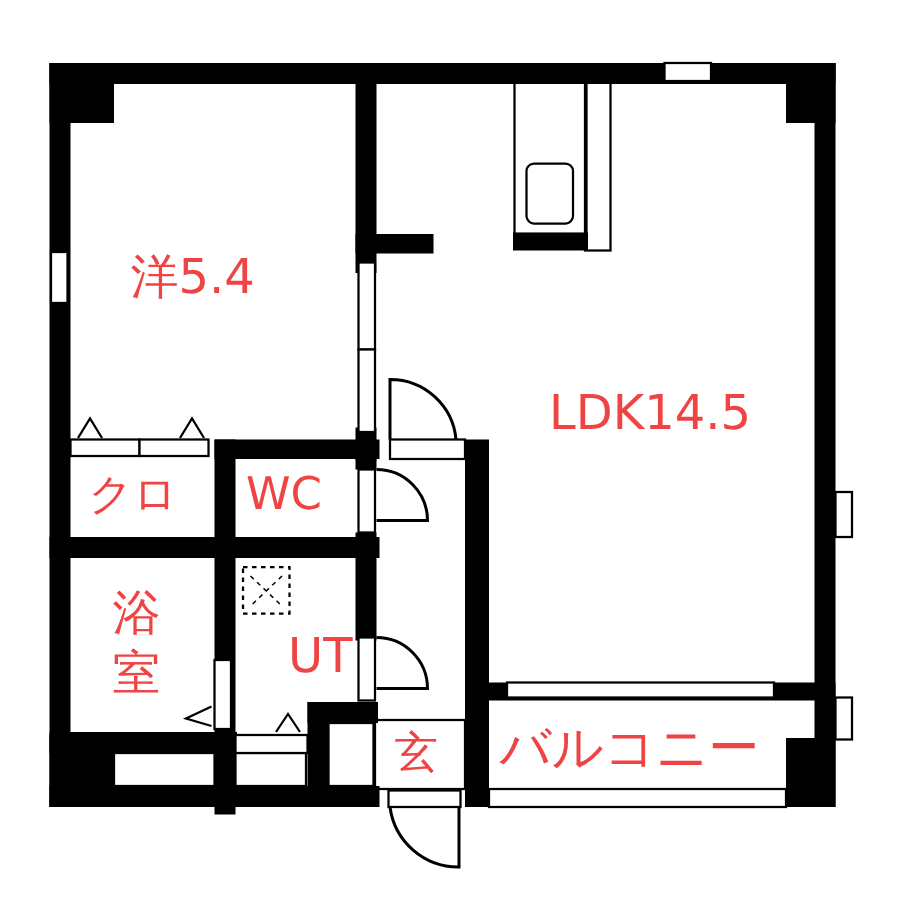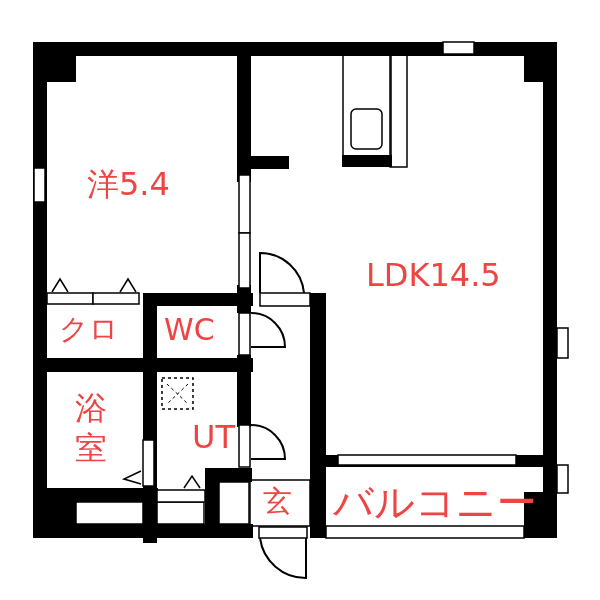--- a/index.html
+++ b/index.html
@@ -106,14 +106,14 @@
 
   
   <span class="lbl" style="left:87px; top:168px; font-size:32px;">洋5.4</span>
   <span class="lbl" style="left:331px; top:259px; font-size:32px;margin-left:35px;">LDK14.5</span>
   <span class="lbl" style="left:59px; top:315px; font-size:29px;">クロ</span>
   <span class="lbl" style="left:164px; top:315px; font-size:30px;">WC</span>
   <span class="lbl" style="left:75px; top:392px; font-size:32px;">浴</span>
   <span class="lbl" style="left:75px; top:432px; font-size:32px;">室</span>
   <span class="lbl" style="left:168px; top:421px; font-size:32px;margin-left:24px;">UT</span>
   <span class="lbl" style="left:263px; top:487px; font-size:29px;">玄</span>
-  <span class="lbl" style="left:333px; top:482px; font-size:40px;">バルコニー</span>
+  <span class="lbl" style="left:333px; top:482px; font-size:34px;">バルコニー</span>
 </div>
 
 </body></html>

